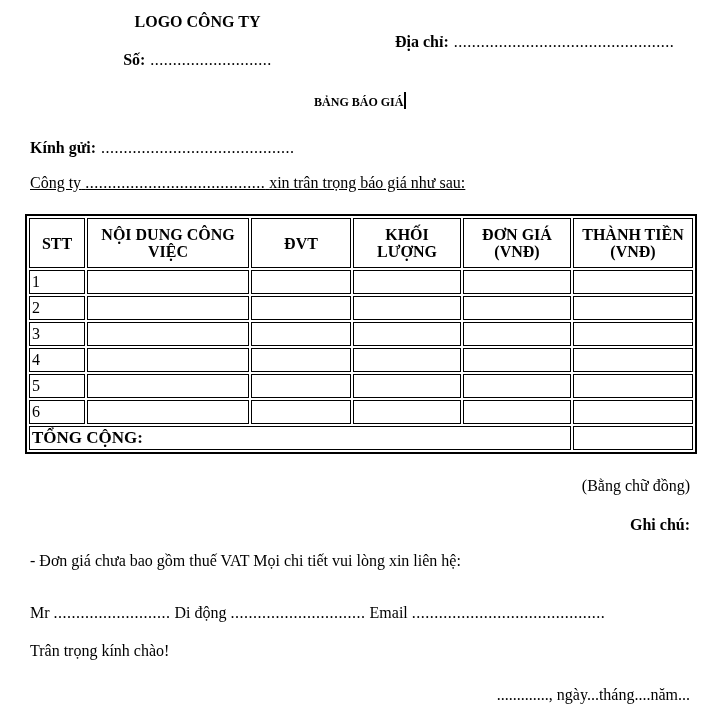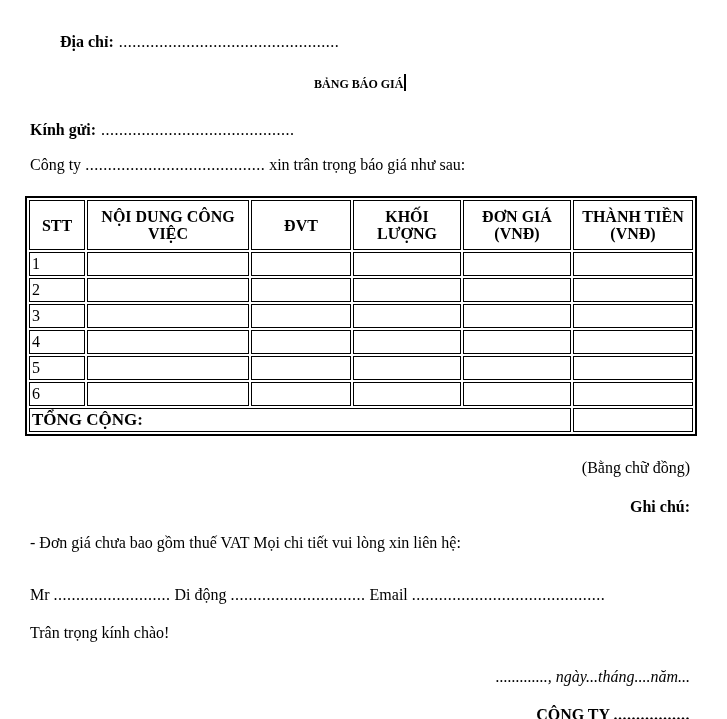--- a/index.html
+++ b/index.html
@@ -26,27 +26,27 @@
   .title-row { text-align: center; margin-top: 22px; line-height: 20px; }
   .doc-title { font-weight: bold; font-size: 12px; }
   .caret {
     display: inline-block; width: 1.5px; height: 17px;
     background: #000; vertical-align: -3px; margin-left: 1px;
   }
 
   
   .para { line-height: 18px; }
   .m-kinhgui  { margin-top: 27px; }
-  .m-intro    { margin-top: 17px; }
+  .m-intro    { margin-top: 17px; text-decoration: underline; }
   .m-words    { margin-top: 23px; text-align: right; }
   .m-ghichu   { margin-top: 21px; font-weight: bold; text-align: right; }
   .m-note     { margin-top: 18px; }
   .m-contact  { margin-top: 34px; }
   .m-closing  { margin-top: 20px; }
-  .m-date     { margin-top: 26px; text-align: right; font-style: italic; }
+  .m-date     { margin-top: 26px; text-align: right; }
   .m-sign     { margin-top: 20px; text-align: right; font-weight: bold; }
 
   
   .quote-table {
     margin-top: 22px; margin-left: -5px;
     width: 670px; table-layout: fixed;
     border-collapse: separate; border-spacing: 2px;
     border: 2px solid #000;
   }
   .quote-table th, .quote-table td {
@@ -62,20 +62,26 @@
     padding: 0 0 0 2px; vertical-align: middle; text-align: left;
   }
   .total-cell { font-weight: bold; font-size: 17px; }
 </style>
 </head>
 <body>
 
 <div class="page">
 
   <div class="doc-header">
+    <div class="hdr-left">
+      <div class="b">LOGO CÔNG TY</div>
+      <div class="hdr-line2">
+        <span class="lbl">Số:</span><span class="dots">...........................</span>
+      </div>
+    </div>
     <div class="hdr-right">
       <div class="hdr-line2">
         <span class="lbl">Địa chỉ:</span><span class="dots">.................................................</span>
       </div>
     </div>
   </div>
 
   <div class="title-row">
     <span class="doc-title">BẢNG BÁO GIÁ</span><span class="caret"></span>
   </div>

